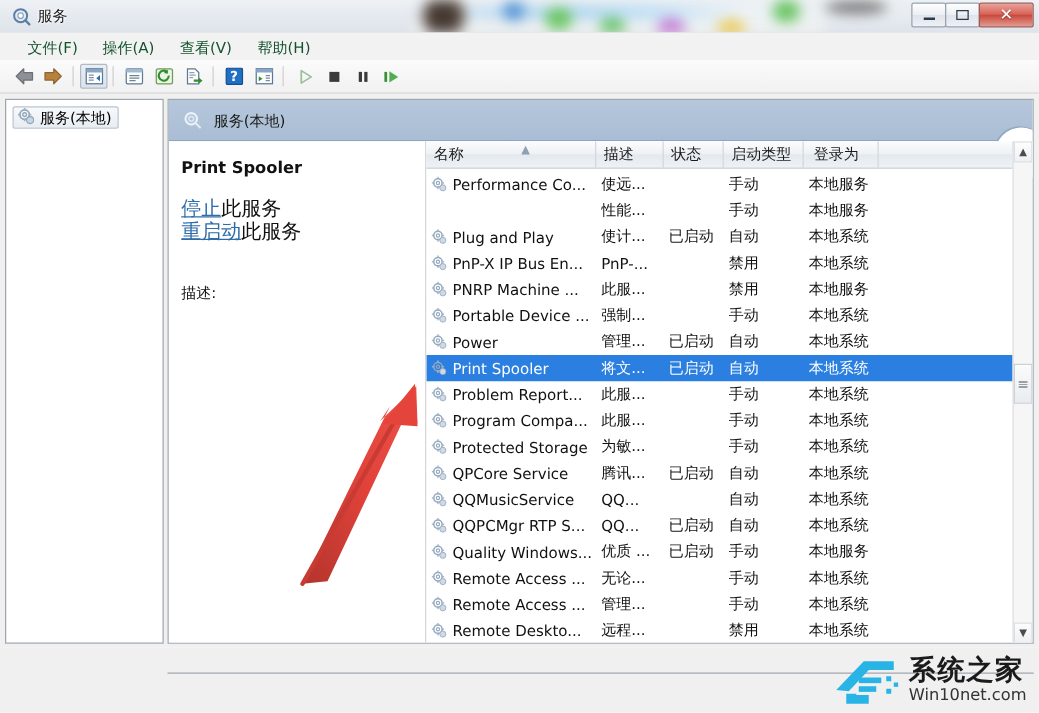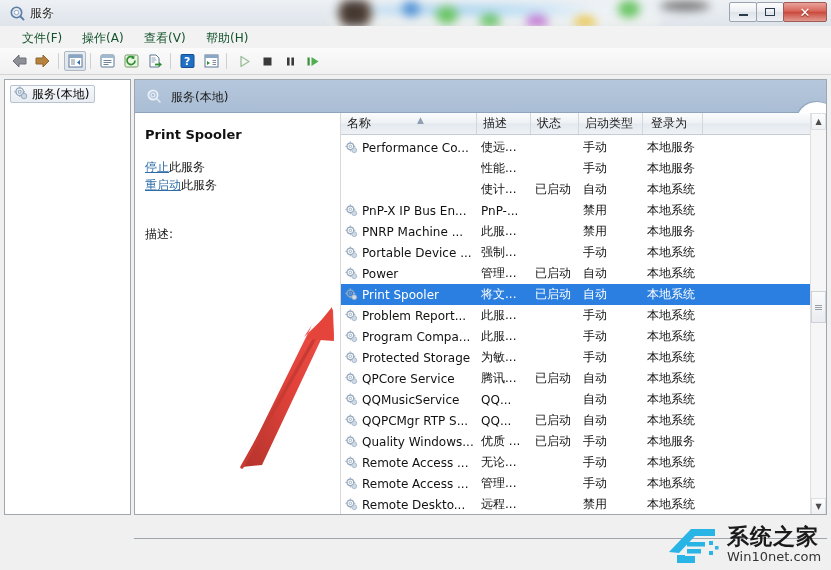--- a/index.html
+++ b/index.html
@@ -189,21 +189,21 @@
     width:205px; height:402px;
     background:#fff;
     box-sizing:border-box;
     padding: 12px 10px 0 10px;
   }
   .detail .svcname {
     font-size:13px; font-weight:bold; color:#111;
     margin: 2px 0 0 0;
   }
   .detail .links { margin-top: 16px; line-height: 18px; }
-  .detail .links .line { font-size:12px; color:#111; }
+  .detail .links .line { font-size:16px; color:#111; }
   .detail .links a {
     color:#2f6da8; text-decoration:underline; cursor:pointer;
   }
   .detail .desc-title { margin-top: 32px; font-size:12px; color:#111; }
   .detail .desc-body { margin-top: 3px; font-size:12px; color:#111; line-height:16px; }
 
   
   .listwrap {
     position:absolute; left:205px; top:33px;
     width:486px; height:402px;
@@ -558,20 +558,38 @@
               <div class="cell" style="left: 242px; width: 58px;">手动</div>
               <div class="cell" style="left: 306px; width: 52px;">本地服务</div>
             </div>
             <div class="row" style="top: 23px;">
               <div class="cell" style="left: 140px; width: 48px;">性能...</div>
               <div class="cell" style="left: 194px; width: 42px;"></div>
               <div class="cell" style="left: 242px; width: 58px;">手动</div>
               <div class="cell" style="left: 306px; width: 52px;">本地服务</div>
             </div>
             <div class="row" style="top: 44px;">
+              <div class="cell c-name" style="width: 132px;">
+                <span class="gicon">
+                  <svg width="13" height="13" viewBox="0 0 16 16">
+                    <g fill="none" stroke="#93a8bd" stroke-width="1.5">
+                      <circle cx="6.6" cy="6.6" r="4.1"></circle>
+                      <circle cx="6.6" cy="6.6" r="1.6" stroke-width="1.1"></circle>
+                    </g>
+                    <g fill="#a3b5c8">
+                      <rect x="5.9" y="0.5" width="1.4" height="2"></rect>
+                      <rect x="5.9" y="10.7" width="1.4" height="2"></rect>
+                      <rect x="0.5" y="5.9" width="2" height="1.4"></rect>
+                      <rect x="10.7" y="5.9" width="2" height="1.4"></rect>
+                    </g>
+                    <circle cx="11.4" cy="11.4" r="3" fill="#cfdae6" stroke="#9aadc0" stroke-width="0.9"></circle>
+                  </svg>
+                </span>
+                <span>Plug and Play</span>
+              </div>
               <div class="cell" style="left: 140px; width: 48px;">使计...</div>
               <div class="cell" style="left: 194px; width: 42px;">已启动</div>
               <div class="cell" style="left: 242px; width: 58px;">自动</div>
               <div class="cell" style="left: 306px; width: 52px;">本地系统</div>
             </div>
             <div class="row" style="top: 65px;">
               <div class="cell c-name" style="width: 132px;">
                 <span class="gicon">
                   <svg width="13" height="13" viewBox="0 0 16 16">
                     <g fill="none" stroke="#93a8bd" stroke-width="1.5">

